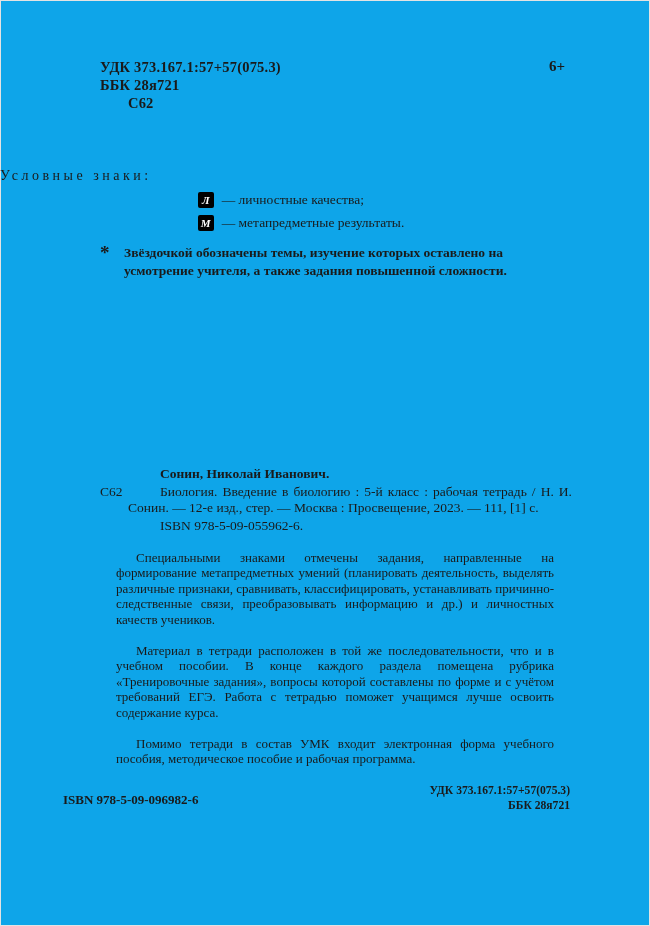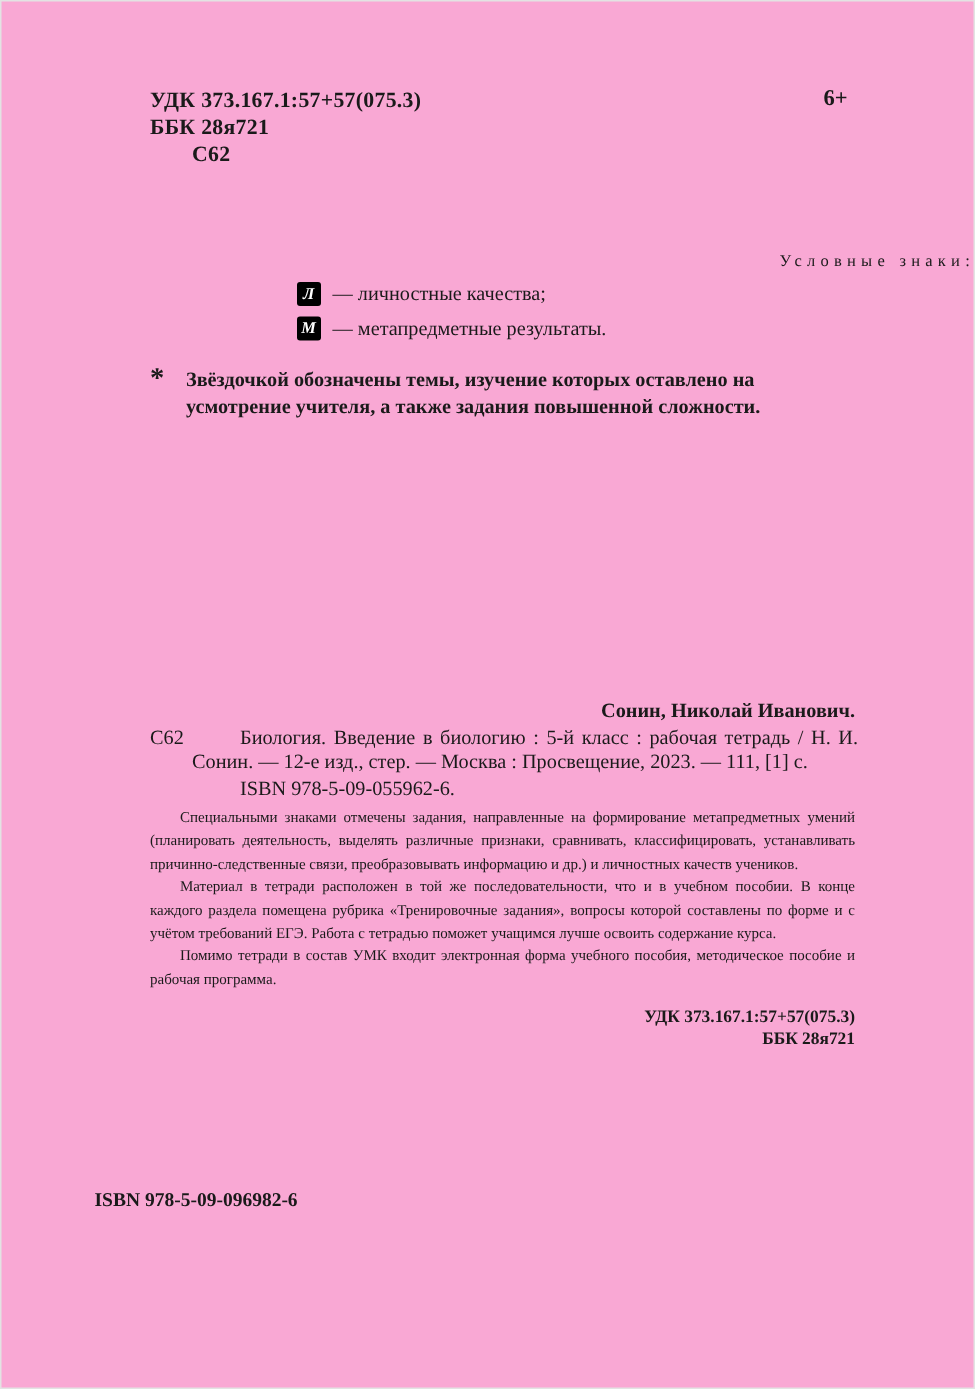--- a/index.html
+++ b/index.html
@@ -4,21 +4,21 @@
 <style>
   html, body {
     margin: 0;
     padding: 0;
     background: #ffffff;
   }
   .page {
     position: relative;
     width: 650px;
     height: 926px;
-    background: #f9a8d4;
+    background: #0ea5e9;
     box-shadow: inset 0 0 0 1px #e3e3e3;
     font-family: "Liberation Serif", "DejaVu Serif", serif;
     color: #1a1a1a;
     overflow: hidden;
   }
 
   
   .top-block {
     position: absolute;
     top: 58px;
@@ -40,22 +40,22 @@
   }
 
   
   .legend {
     position: absolute;
     top: 168px;
     left: 0;
     width: 100%;
   }
   .legend-title {
-    text-align: right;
-    font-size: 11px;
+    text-align: left;
+    font-size: 14px;
     letter-spacing: 3.5px;
     margin-bottom: 8px;
   }
   .legend-items {
     width: fit-content;
     margin: 0 auto 0 auto;
     transform: translateX(-24px);
   }
   .legend-item {
     display: flex;
@@ -106,21 +106,20 @@
     top: 466px;
     left: 100px;
     width: 470px;
     font-size: 13.5px;
     line-height: 16.5px;
   }
   .catalog .author {
     font-weight: bold;
     margin-left: 60px;
     margin-bottom: 1px;
-    text-align: right;
   }
   .catalog .desc-row {
     position: relative;
   }
   .catalog .code2 {
     position: absolute;
     left: 0;
     top: 0;
   }
   .catalog .desc {
@@ -128,22 +127,22 @@
     width: 444px;
     text-indent: 32px;
     text-align: justify;
   }
   .catalog .isbn-line {
     margin-left: 60px;
     margin-top: 1px;
     margin-bottom: 4px;
   }
   .catalog p.annot {
-    margin: 0;
-    font-size: 10px;
+    margin: 16px;
+    font-size: 13px;
     line-height: 15.4px;
     text-indent: 20px;
     text-align: justify;
   }
   .catalog .right-class {
     margin-top: 9px;
     text-align: right;
     font-weight: bold;
     font-size: 11.6px;
     line-height: 15px;

